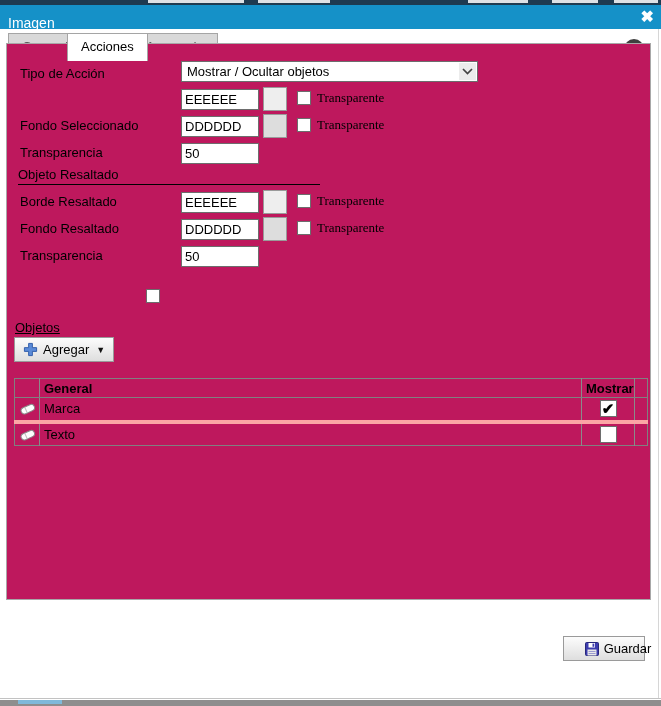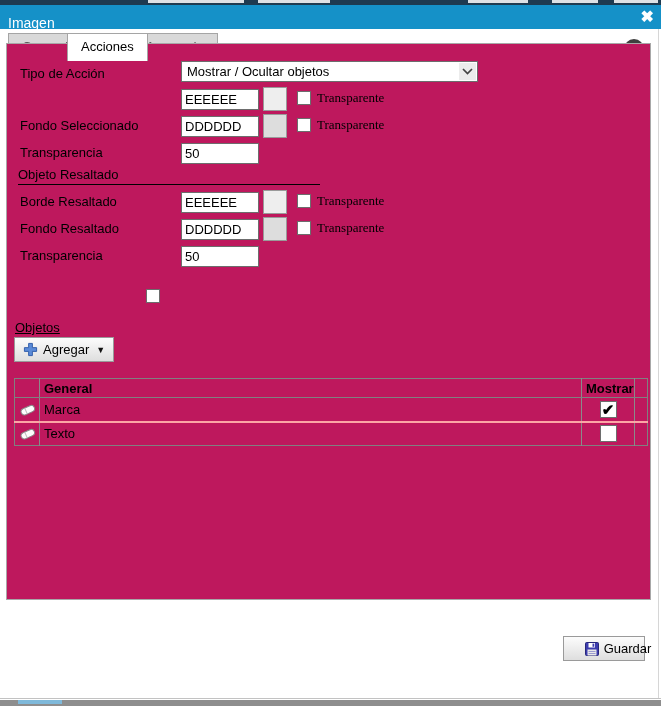--- a/index.html
+++ b/index.html
@@ -47,21 +47,21 @@
   .objetos-label{position:absolute;left:8px;height:16px;line-height:16px;}
   .btn{display:flex;align-items:center;gap:5px;background:linear-gradient(#fcfcfc,#dedede);
        border:1px solid #9a9a9a;box-sizing:border-box;cursor:pointer;font-size:13px;}
   .agregar-btn{position:absolute;left:7px;top:293px;height:25px;padding:0 8px;}
   .caret{font-size:9px;color:#111;margin-left:2px;}
   
   .obj-table{position:absolute;left:7px;top:334px;width:634px;border-collapse:collapse;
        border:1px solid #808080;table-layout:fixed;}
   .obj-table th,.obj-table td{border-right:1px solid #8a8a8a;padding:0 4px;box-sizing:border-box;overflow:hidden;}
   .obj-table th{text-align:left;font-weight:bold;height:19px;border-bottom:1px solid #808080;}
-  .obj-table td{height:24px;border-bottom:2px solid #fca5a5;}
+  .obj-table td{height:24px;border-bottom:4px solid #fca5a5;}
   .obj-table tr:last-child td{border-bottom:none;}
   .col-icon{width:25px;}
   .col-show{width:53px;text-align:center;}
   .col-pad{width:13px;border-right:none !important;}
   .row-cbx{width:15px;height:15px;border:1px solid #6d6d6d;background:#fff;margin:0 auto;
        display:flex;align-items:center;justify-content:center;cursor:pointer;}
   .check-glyph{font-size:15px;font-weight:bold;line-height:13px;color:#000;}
   .eraser{display:block;margin:0 auto;cursor:pointer;}
   
   .guardar-btn{position:absolute;left:563px;top:636px;width:82px;height:25px;justify-content:center;padding-left:28px;}

